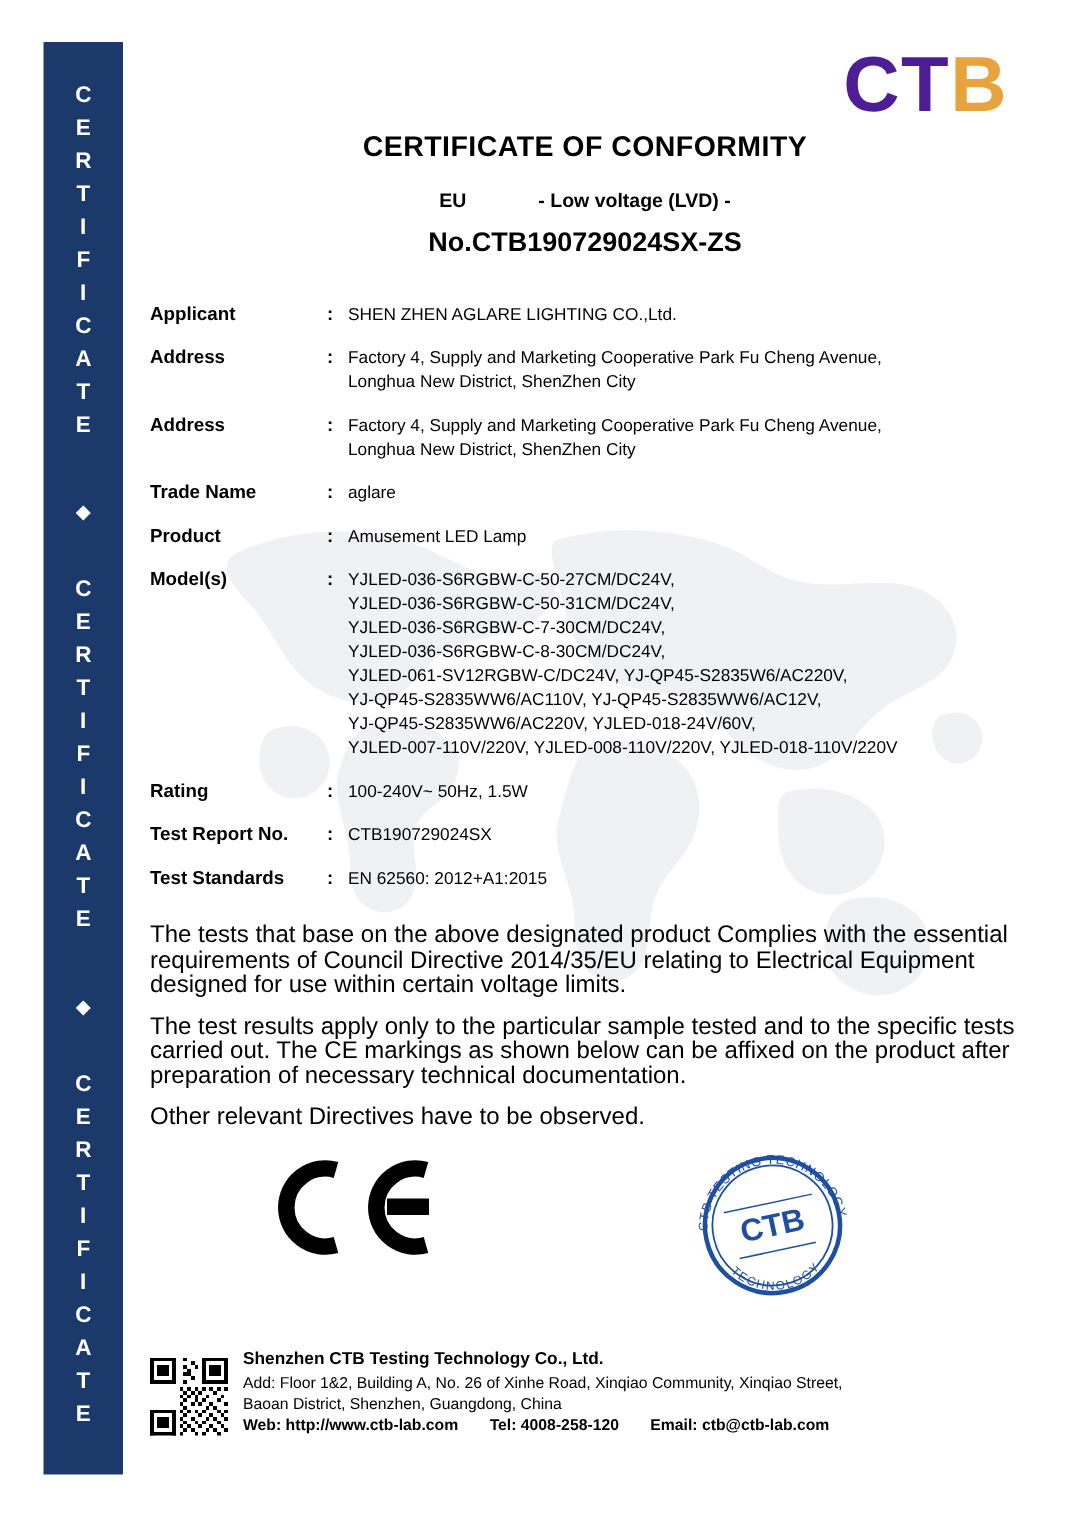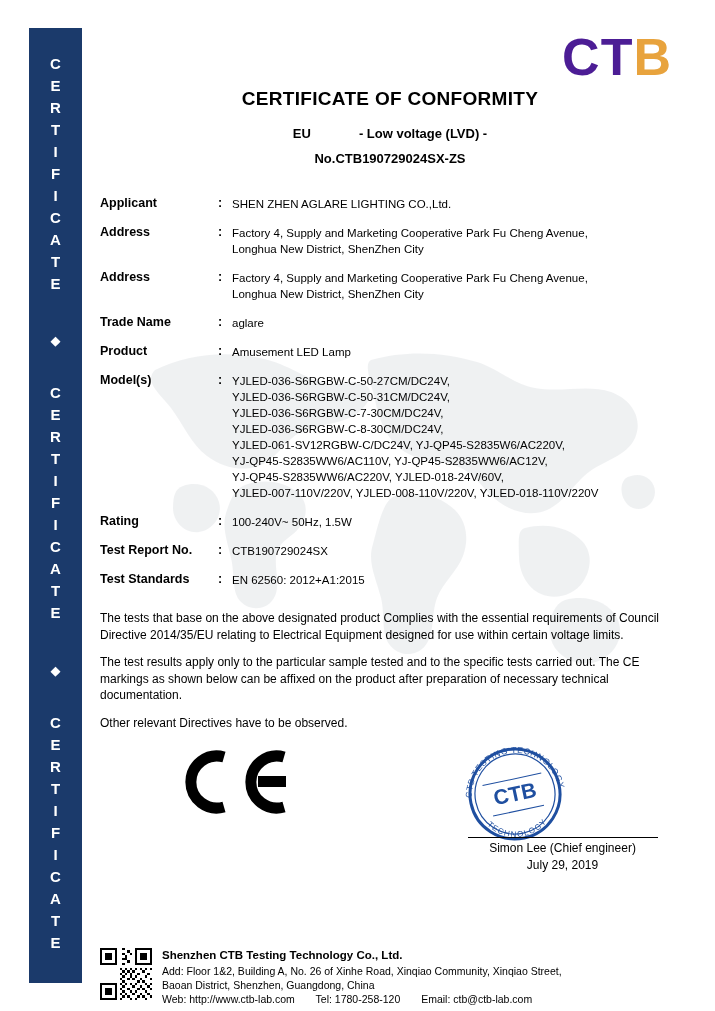--- a/index.html
+++ b/index.html
@@ -95,21 +95,21 @@
   }
   #scheme-line {
     text-align: center;
     font-size: 13px;
     font-weight: bold;
     margin-top: 16px;
   }
   #scheme-line .region { margin-right: 48px; }
   #cert-no {
     text-align: center;
-    font-size: 13px;
+    font-size: 18px;
     font-weight: bold;
     margin-top: 10px;
   }
 
   
   #fields {
     margin-top: 26px;
     width: 100%;
     border-collapse: collapse;
   }
@@ -131,21 +131,21 @@
   #fields td.value {
     font-size: 11.5px;
     line-height: 16px;
   }
   #fields tr.spaced td { padding-top: 9px; }
   .val-line { display: block; }
 
   
   #paragraphs {
     margin-top: 18px;
-    font-size: 12px;
+    font-size: 16px;
     line-height: 16.5px;
   }
   #paragraphs p {
     margin: 0 0 11px 0;
   }
 
   
   #marks {
     position: relative;
     margin-top: 14px;
@@ -178,41 +178,41 @@
   }
   #sig-date {
     font-size: 12px;
     margin-top: 3px;
   }
 
   
   #footer {
     position: absolute;
     left: 100px;
-    top: 948px;
+    top: 899px;
     width: 580px;
     display: flex;
-    align-items: flex-start;
+    align-items: flex-end;
   }
   #qr {
     width: 52px;
     height: 52px;
     margin-right: 10px;
     flex: 0 0 auto;
   }
   #footer-text {
     font-size: 10.5px;
     line-height: 14px;
   }
   #footer-company {
     font-weight: bold;
     font-size: 11.5px;
     margin-bottom: 2px;
   }
-  #footer-web span { margin-right: 18px; }
+  #footer-web span { margin-right: 18px; font-weight: bold; }
 </style>
 </head>
 <body>
 
 <div id="page">
 
   <svg id="watermark" viewBox="0 0 600 420" xmlns="http://www.w3.org/2000/svg" aria-hidden="true">
     <g fill="#9aa4ad">
       <path d="M60,70 C90,55 130,50 165,58 C195,64 210,80 235,84 C250,86 262,78 272,86 C280,93 272,108 258,116 C240,126 222,124 206,132 C190,140 184,156 168,164 C150,173 128,168 112,156 C96,144 88,124 76,108 C66,95 48,82 60,70 Z"></path>
       <path d="M150,185 C170,178 192,182 204,194 C214,204 212,218 204,228 C196,238 186,240 182,252 C178,266 186,282 180,296 C174,310 156,312 146,302 C136,292 140,274 136,258 C132,240 126,226 132,210 C137,196 140,189 150,185 Z"></path>
@@ -351,25 +351,20 @@
           </text>
           <text font-size="8" fill="#1f4fa0" font-family="Liberation Sans, sans-serif" letter-spacing="1.2">
             <textPath href="#arcBottom" startOffset="18%">TECHNOLOGY</textPath>
           </text>
           <text x="60" y="62" text-anchor="middle" font-size="21" font-weight="bold" fill="#1f4fa0" font-family="Liberation Sans, sans-serif">CTB</text>
           <path d="M30,40 L90,40" stroke="#1f4fa0" stroke-width="1"></path>
           <path d="M34,72 L86,72" stroke="#1f4fa0" stroke-width="1"></path>
         </g>
       </svg>
 
-      <div id="signature-block">
-        <div id="sig-rule"></div>
-        <div id="sig-name">Simon Lee (Chief engineer)</div>
-        <div id="sig-date">July 29, 2019</div>
-      </div>
     </div>
   </div>
 
   <div id="footer">
     <svg id="qr" viewBox="0 0 21 21" shape-rendering="crispEdges" xmlns="http://www.w3.org/2000/svg">
       <rect width="21" height="21" fill="#fff"></rect>
       <g fill="#000">
         <rect x="0" y="0" width="7" height="1"></rect>
           <rect x="0" y="0" width="1" height="7"></rect>
         <rect x="6" y="0" width="1" height="7"></rect>
@@ -455,19 +450,19 @@
         <rect x="14" y="20" width="1" height="1"></rect>
           <rect x="18" y="20" width="1" height="1"></rect>
       </g>
     </svg>
     <div id="footer-text">
       <div id="footer-company">Shenzhen CTB Testing Technology Co., Ltd.</div>
       <div>Add: Floor 1&amp;2, Building A, No. 26 of Xinhe Road, Xinqiao Community, Xinqiao Street,</div>
       <div>Baoan District, Shenzhen, Guangdong, China</div>
       <div id="footer-web">
         <span>Web: http://www.ctb-lab.com</span>
-        <span>Tel: 1780-258-120</span>
+        <span>Tel: 4008-258-120</span>
         <span>Email: ctb@ctb-lab.com</span>
       </div>
     </div>
   </div>
 
 </div>
 
 </body></html>

